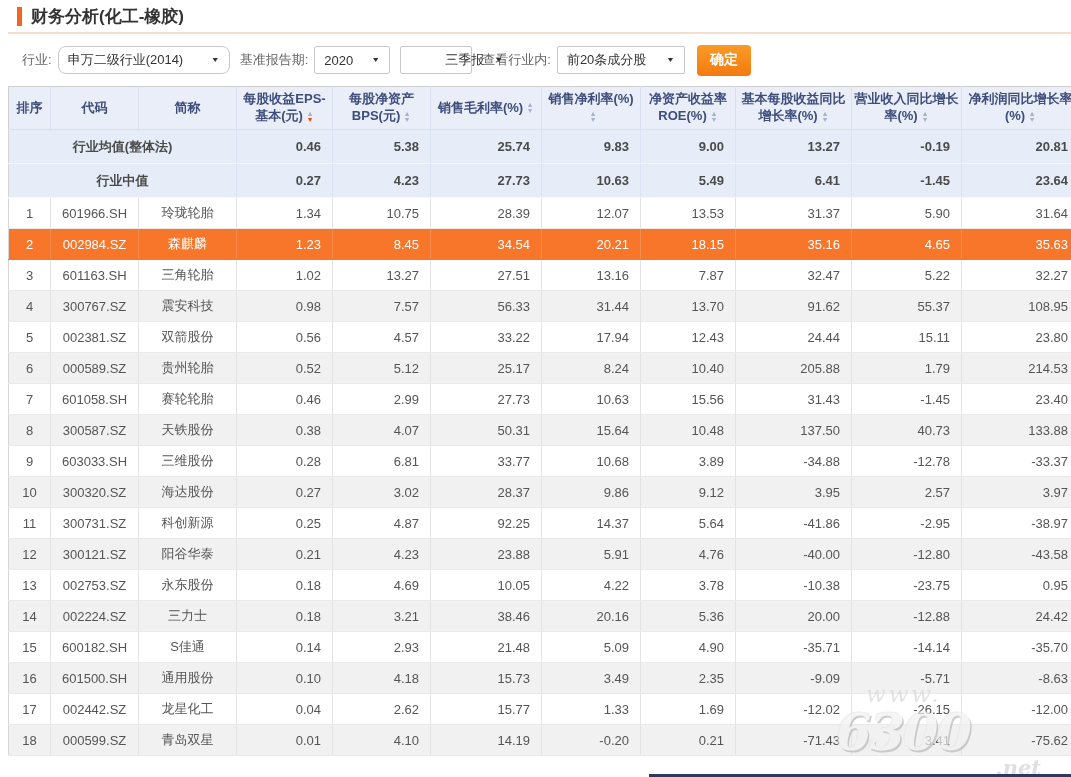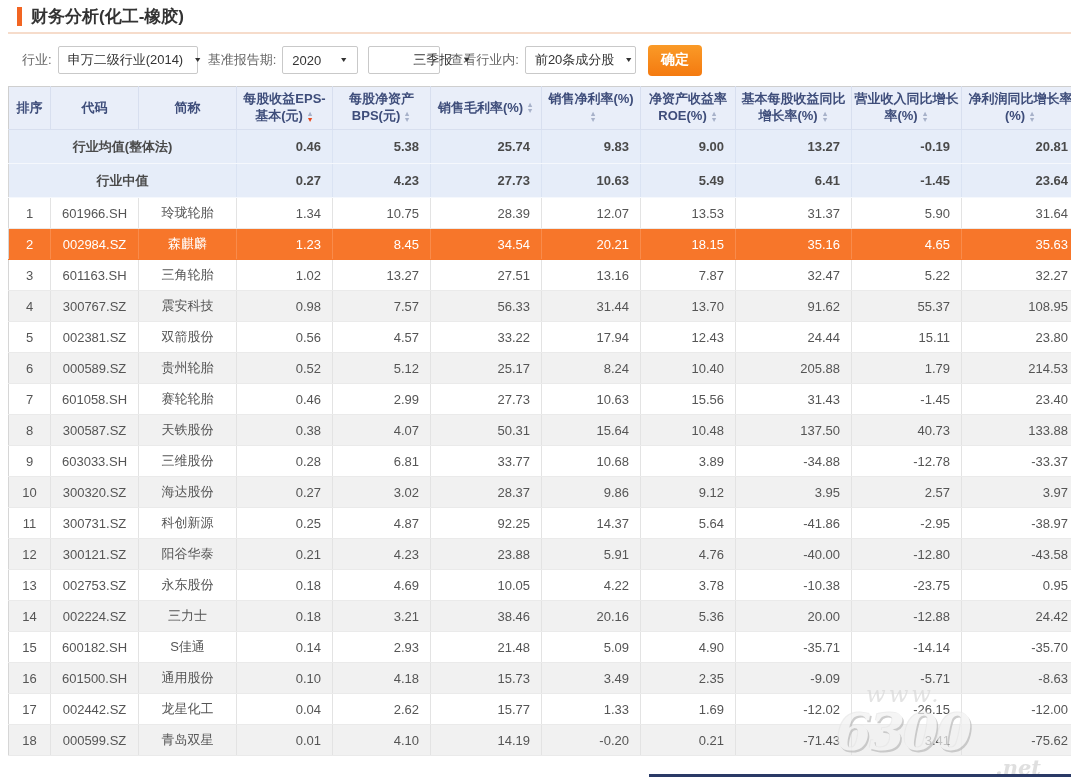--- a/index.html
+++ b/index.html
@@ -9,24 +9,24 @@
   
   .titlebar{height:32px;display:flex;align-items:center;padding-left:9px;border-bottom:2px solid #f6dccb;}
   .accent-bar{width:5px;height:19px;background:#f26522;margin-right:9px;}
   .page-title{font-size:17px;font-weight:bold;color:#333;}
 
   
   .toolbar{height:52px;display:flex;align-items:center;padding-left:14px;font-size:13px;color:#666;white-space:nowrap;}
   .tb-label{margin-right:6px;}
   .dd{height:28px;border:1px solid #c9c9c9;border-radius:2px;background:#fff;display:inline-flex;align-items:center;justify-content:space-between;padding:0 9px;color:#333;cursor:pointer;box-sizing:border-box;margin-right:10px;}
   .dd .caret{font-size:9px;color:#333;margin-left:10px;transform:scaleY(.8);}
-  .dd-industry{width:140px;}
+  .dd-industry{width:172px;border-radius:8px;}
   .dd-year{width:76px;}
   .dd-quarter{width:72px;padding-left:44px;}
-  .dd-scope{width:111px;}
+  .dd-scope{width:128px;}
   .btn-confirm{height:31px;padding:0 13px;background:linear-gradient(#fa9a27,#f47a10);border:none;border-radius:4px;color:#fff;font-size:14px;font-weight:bold;cursor:pointer;margin-left:2px;}
 
   
   table{border-collapse:collapse;table-layout:fixed;width:1071px;font-size:13px;}
   thead th{background:#e9eef9;color:#3e4d7a;font-weight:bold;height:40px;line-height:1.3;border:1px solid #d8dfef;border-top:1px solid #cfcfcf;padding:1px 2px;text-align:center;vertical-align:middle;}
   thead th:first-child{border-left:1px solid #cfcfcf;}
   .sort{display:inline-flex;flex-direction:column;vertical-align:middle;margin-left:3px;line-height:5px;}
   .sort i{font-style:normal;font-size:8px;color:#a7b1c9;line-height:6px;transform:scale(.9);}
   .sort i.act{color:#e8491d;}
 

